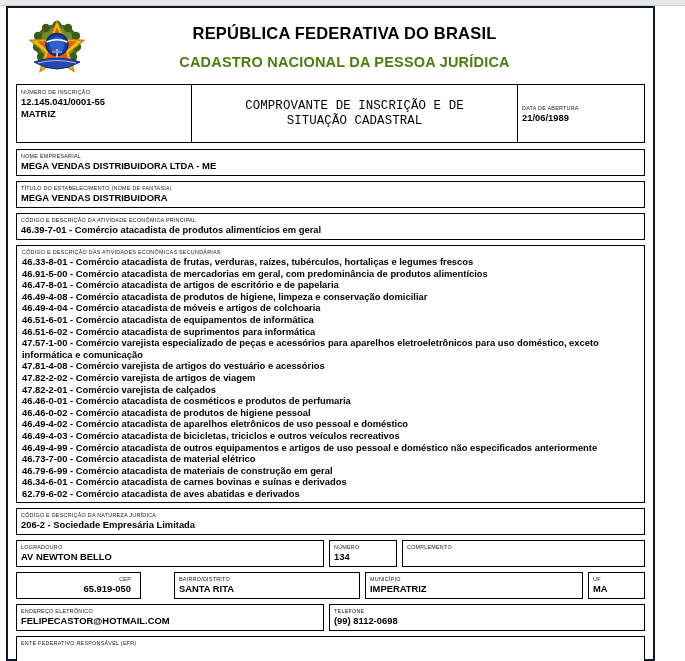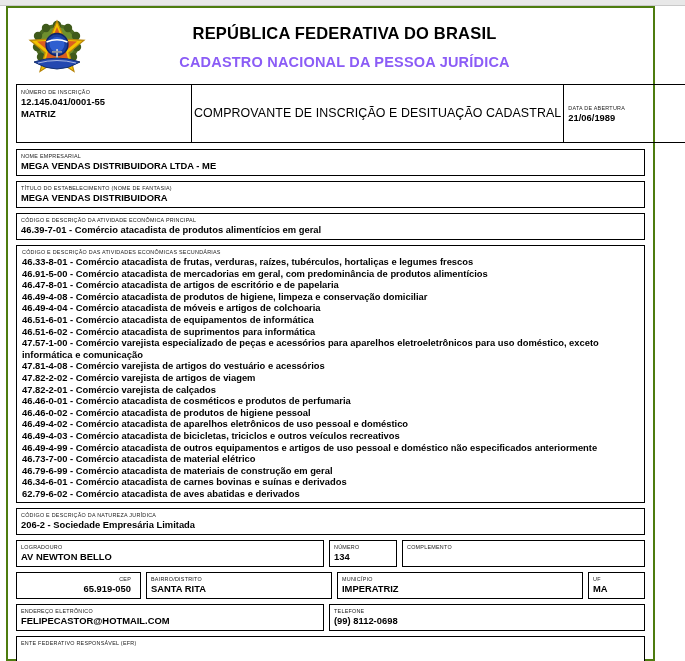--- a/index.html
+++ b/index.html
@@ -21,21 +21,21 @@
     height: 5px;
     background: #e8e8e8;
     border-bottom: 1px solid #c9c9c9;
   }
   .page {
     position: absolute;
     top: 6px;
     left: 6px;
     width: 649px;
     height: 655px;
-    border: 2px solid #4d7c0f;
+    border: 2px solid #0f172a;
     background: #fff;
     box-sizing: border-box;
     padding: 0;
   }
   .inner {
     padding: 6px 8px 0 8px;
   }
 
   
   .header {
@@ -60,21 +60,21 @@
     font-weight: bold;
     letter-spacing: 0.2px;
     color: #000;
     margin-bottom: 11px;
     white-space: nowrap;
   }
   .title-sub {
     font-size: 14.5px;
     font-weight: bold;
     letter-spacing: 0.2px;
-    color: #8b5cf6;
+    color: #4d7c0f;
     white-space: nowrap;
   }
 
   
   .row {
     display: flex;
     margin-bottom: 5px;
   }
   .box {
     border: 1px solid #000;
@@ -115,25 +115,26 @@
     box-sizing: border-box;
     padding: 2px 4px 2px 4px;
     min-height: 39px;
   }
   .cell-comprov {
     flex: 1 1 auto;
     border: 1px solid #000;
     border-left: 0;
     box-sizing: border-box;
     display: flex;
-    flex-direction: row;
+    flex-direction: column;
     align-items: center;
     justify-content: center;
     min-height: 39px;
     padding: 2px 2px;
+    font-family: Liberation Mono, monospace;
   }
   .comprov-line {
     font-size: 12.4px;
     color: #000;
     line-height: 15px;
     white-space: nowrap;
     letter-spacing: 0.1px;
   }
   .cell-data {
     width: 127px;
@@ -161,21 +162,21 @@
   }
 
   
   .gap { width: 5px; flex: 0 0 5px; }
 
   .b-logradouro { flex: 0 0 308px; }
   .b-numero     { flex: 0 0 68px; }
   .b-complemento{ flex: 1 1 auto; }
 
   .b-cep     { flex: 0 0 125px; text-align: right; }
-  .b-bairro  { flex: 0 0 186px; }
+  .b-bairro  { flex: 0 0 186px; margin-left: 28px; }
   .b-munic   { flex: 1 1 auto; }
   .b-uf      { flex: 0 0 57px; }
 
   .b-email   { flex: 0 0 308px; }
   .b-tel     { flex: 1 1 auto; }
 
   .box-full { width: 100%; }
   .box-efr  { min-height: 27px; }
 </style>
 </head>

